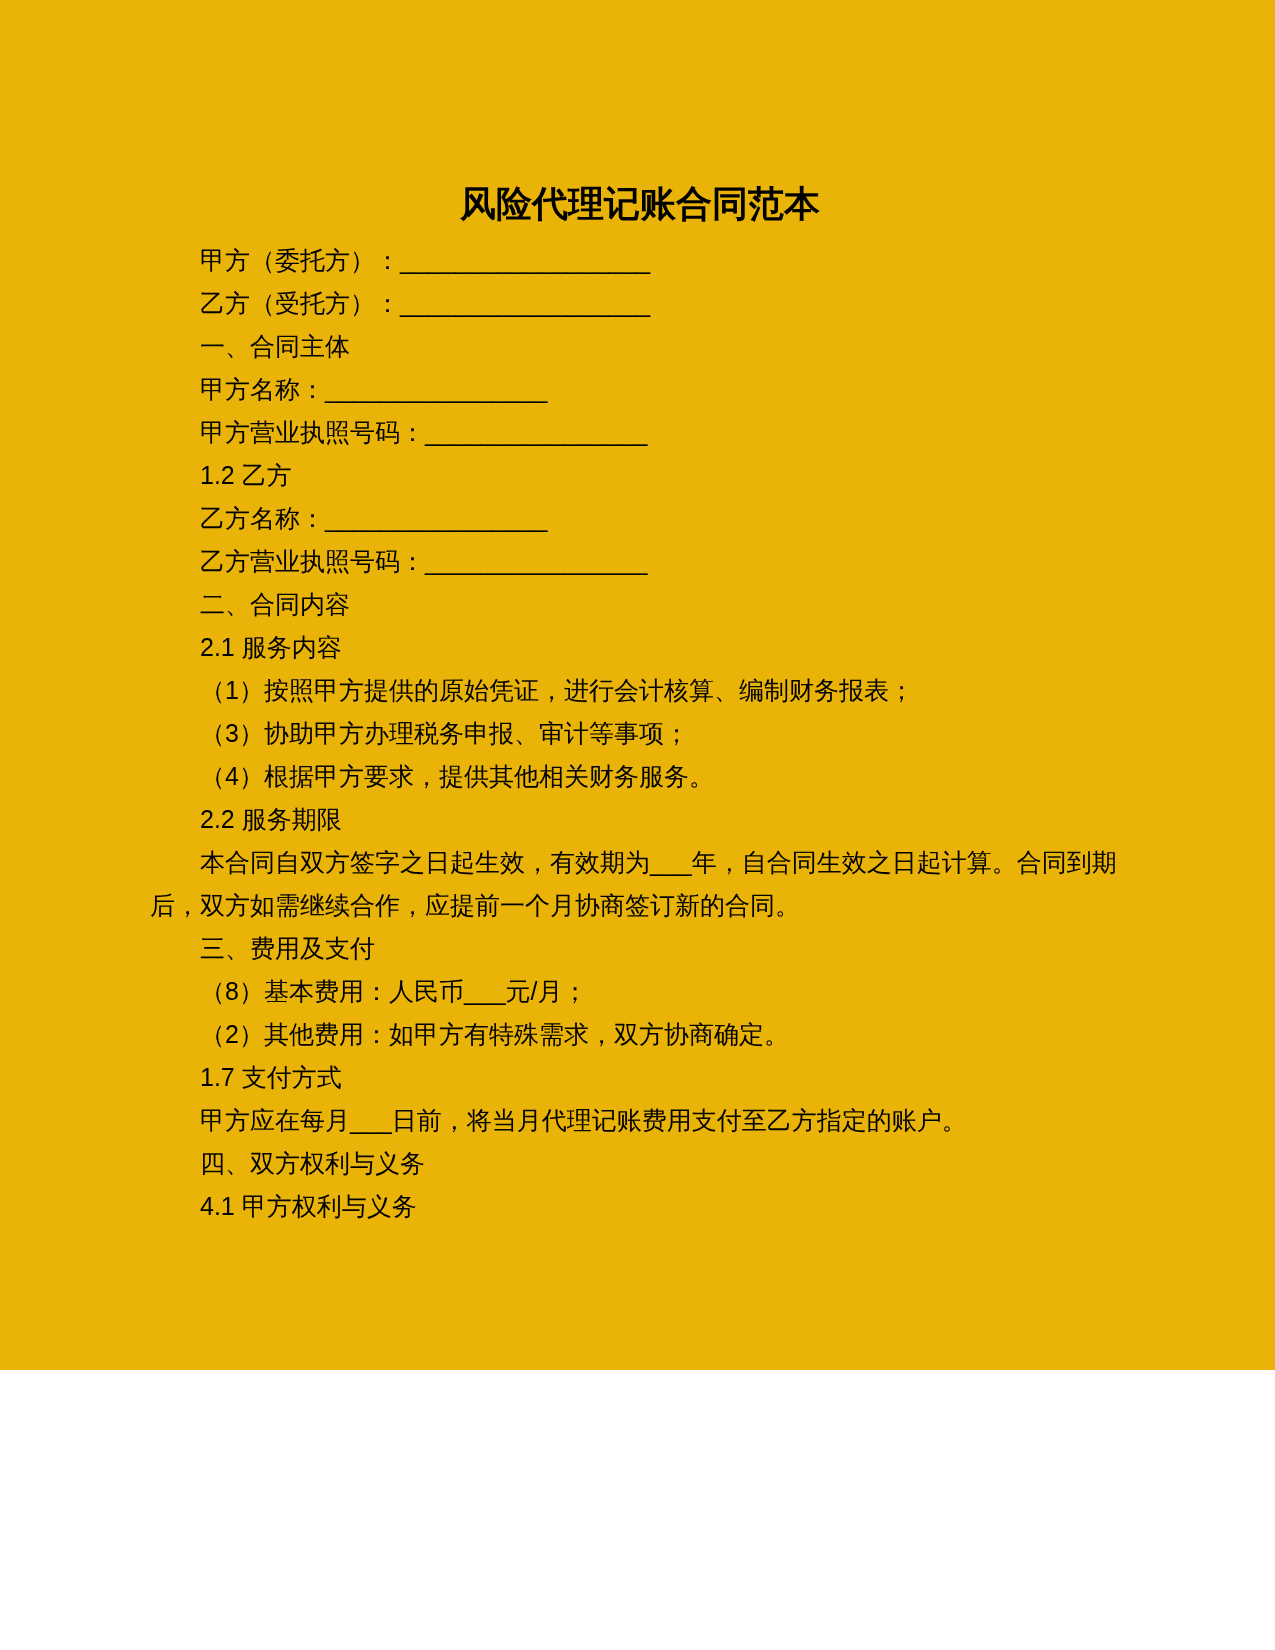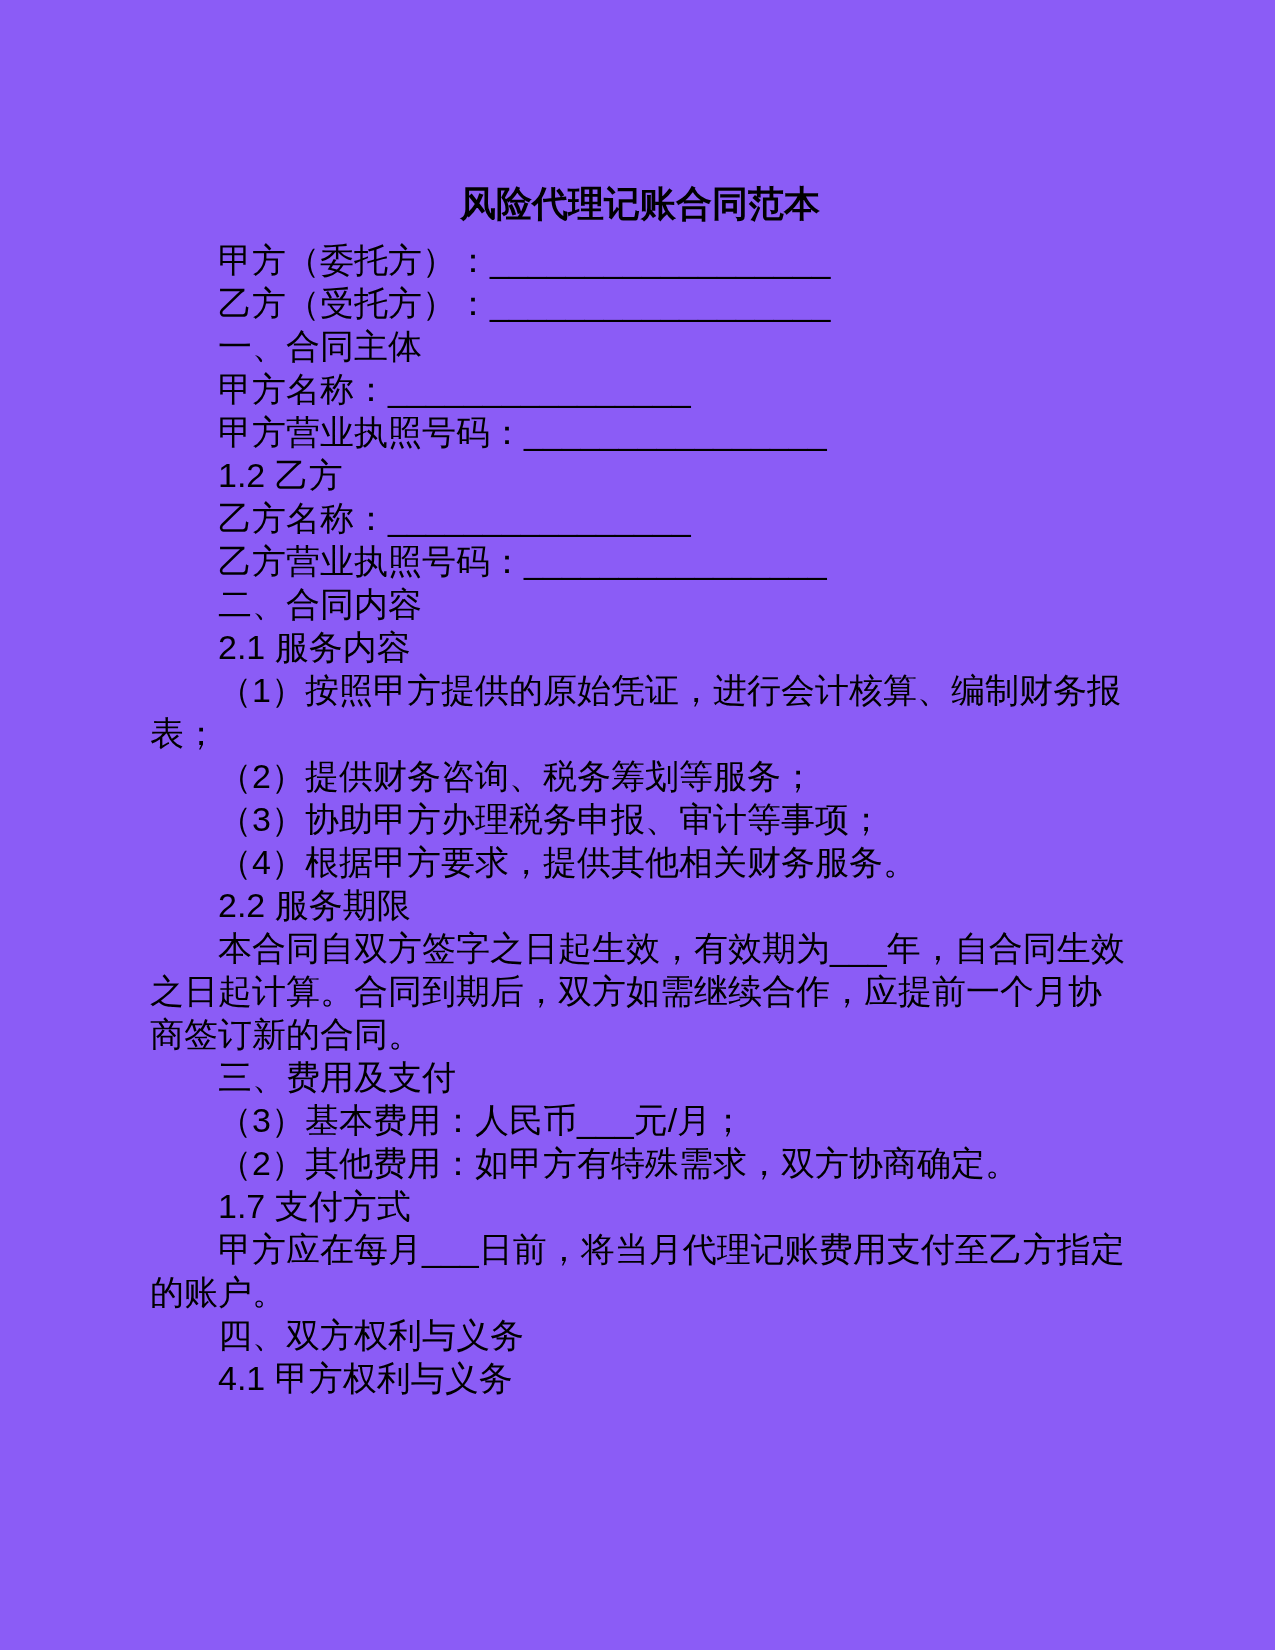--- a/index.html
+++ b/index.html
@@ -3,44 +3,44 @@
   <meta charset="utf-8">
   <style>
     html, body {
       margin: 0;
       padding: 0;
       background: #ffffff;
     }
     .page {
       position: relative;
       width: 1275px;
-      height: 1650px;
+      height: 1370px;
       margin: 0 auto;
-      background: #8b5cf6;
+      background: #eab308;
       color: #000000;
       font-family: "Liberation Sans", sans-serif;
       box-sizing: border-box;
       padding: 180px 145px 0 150px;
       overflow: hidden;
     }
     .doc-title {
       margin: 0 0 11px 0;
       font-size: 36px;
       line-height: 48px;
       font-weight: 700;
       text-align: center;
       white-space: nowrap;
     }
     .doc-body {
       width: 980px;
     }
     .doc-line {
       margin: 0;
       padding: 0;
-      font-size: 34px;
+      font-size: 25px;
       line-height: 43px;
       font-weight: 400;
       text-indent: 2em;
       word-break: break-all;
       overflow-wrap: anywhere;
     }
   </style>
 </head>
 <body>
 
@@ -51,26 +51,25 @@
       <p class="doc-line">乙方（受托方）：__________________</p>
       <p class="doc-line">一、合同主体</p>
       <p class="doc-line">甲方名称：________________</p>
       <p class="doc-line">甲方营业执照号码：________________</p>
       <p class="doc-line">1.2 乙方</p>
       <p class="doc-line">乙方名称：________________</p>
       <p class="doc-line">乙方营业执照号码：________________</p>
       <p class="doc-line">二、合同内容</p>
       <p class="doc-line">2.1 服务内容</p>
       <p class="doc-line">（1）按照甲方提供的原始凭证，进行会计核算、编制财务报表；</p>
-      <p class="doc-line">（2）提供财务咨询、税务筹划等服务；</p>
       <p class="doc-line">（3）协助甲方办理税务申报、审计等事项；</p>
       <p class="doc-line">（4）根据甲方要求，提供其他相关财务服务。</p>
       <p class="doc-line">2.2 服务期限</p>
       <p class="doc-line">本合同自双方签字之日起生效，有效期为___年，自合同生效之日起计算。合同到期后，双方如需继续合作，应提前一个月协商签订新的合同。</p>
       <p class="doc-line">三、费用及支付</p>
-      <p class="doc-line">（3）基本费用：人民币___元/月；</p>
+      <p class="doc-line">（8）基本费用：人民币___元/月；</p>
       <p class="doc-line">（2）其他费用：如甲方有特殊需求，双方协商确定。</p>
       <p class="doc-line">1.7 支付方式</p>
       <p class="doc-line">甲方应在每月___日前，将当月代理记账费用支付至乙方指定的账户。</p>
       <p class="doc-line">四、双方权利与义务</p>
       <p class="doc-line">4.1 甲方权利与义务</p>
     </div>
 </div>
 
 </body></html>

